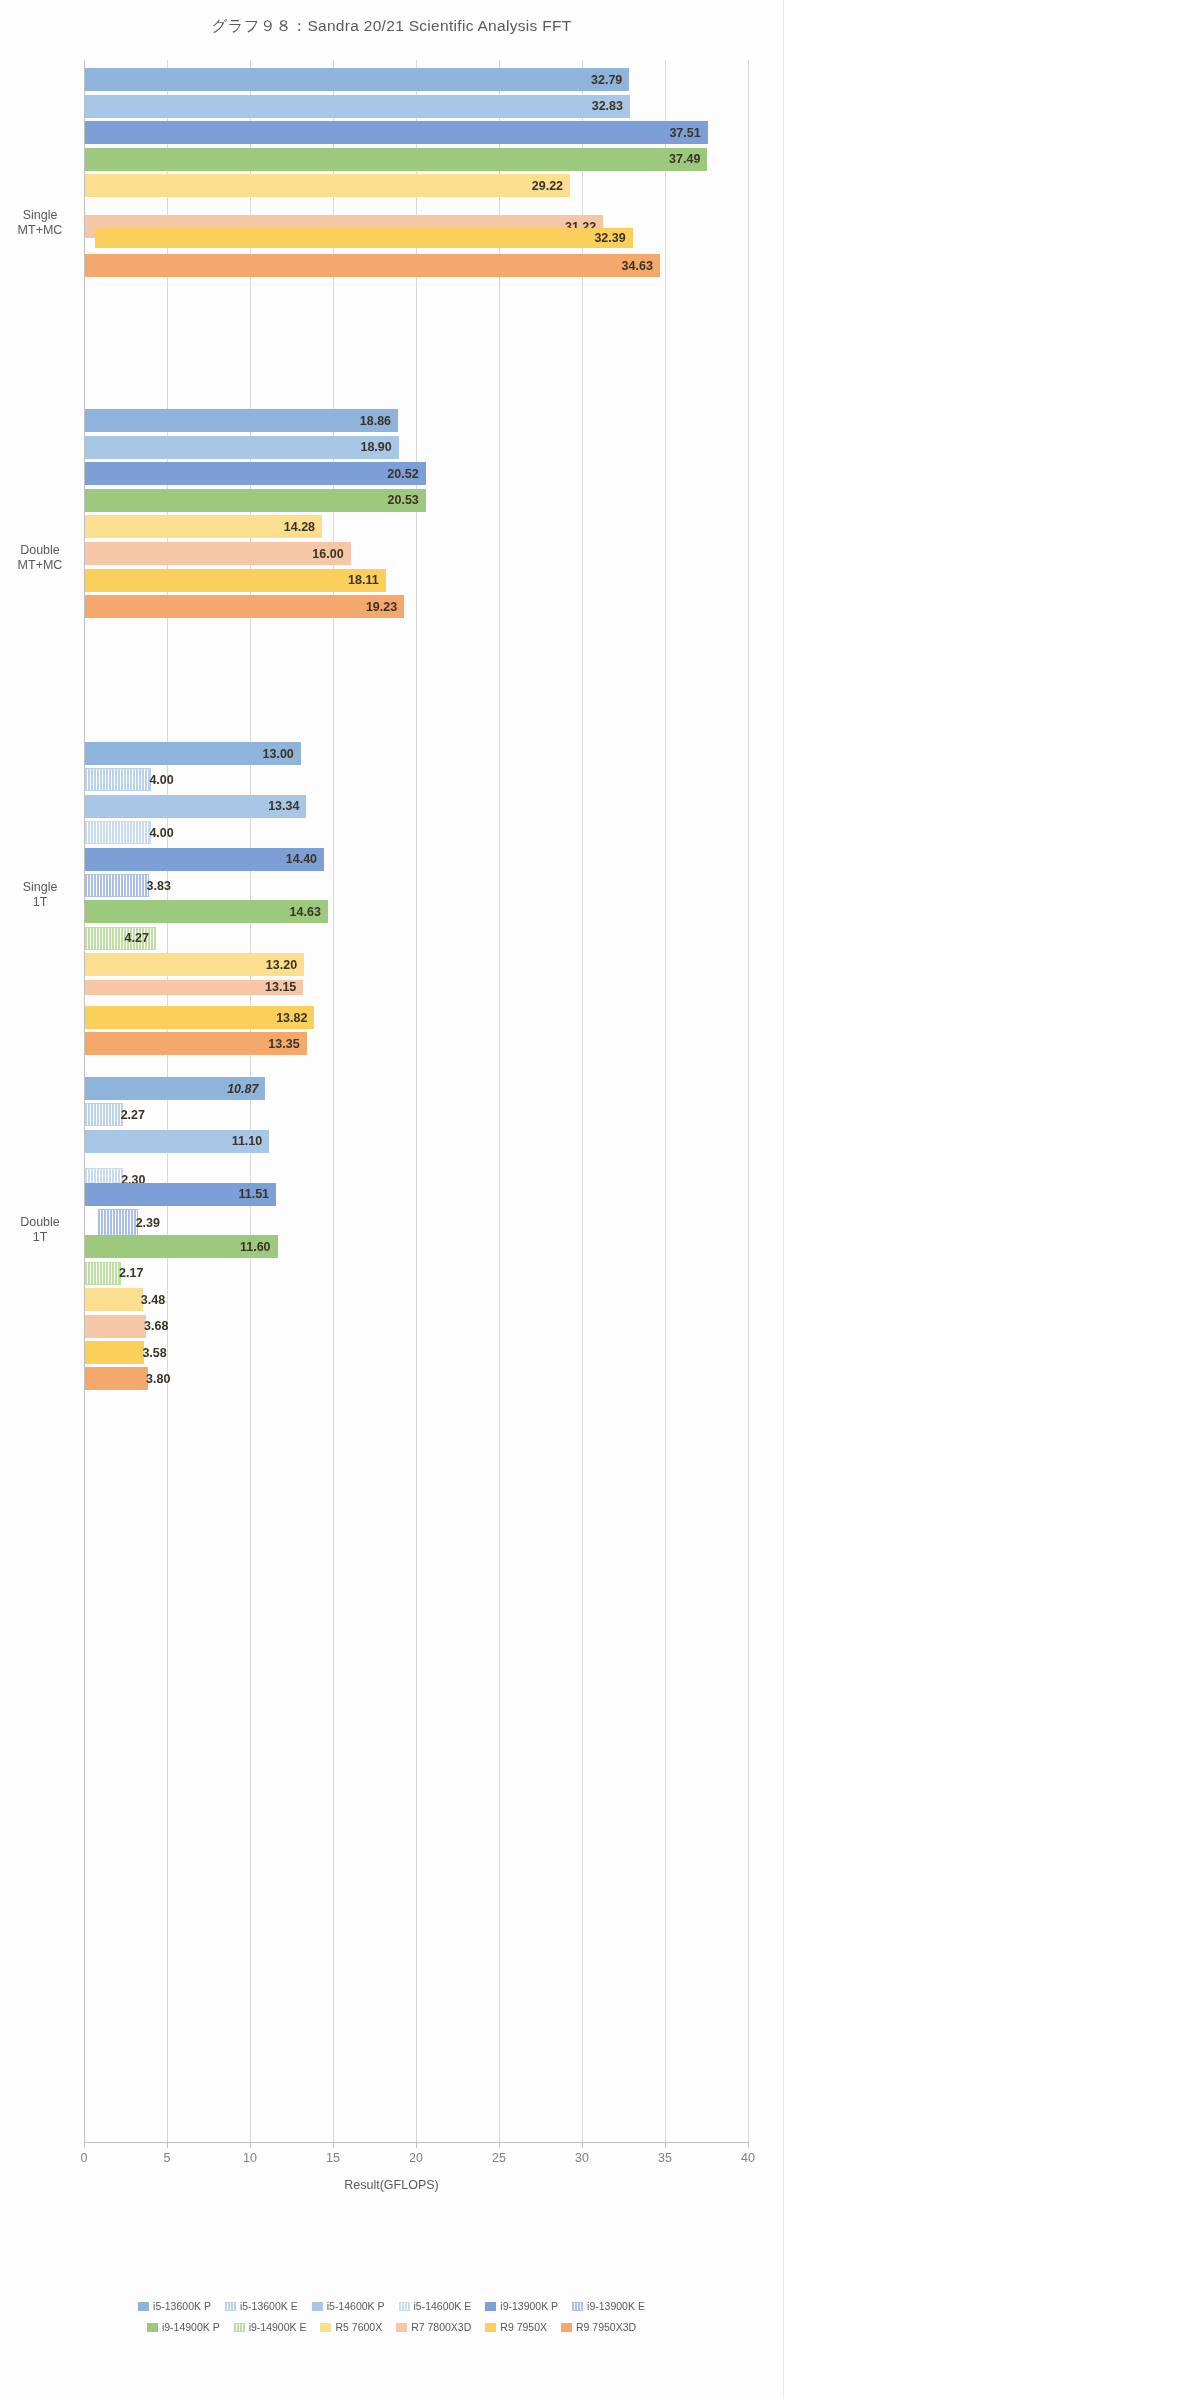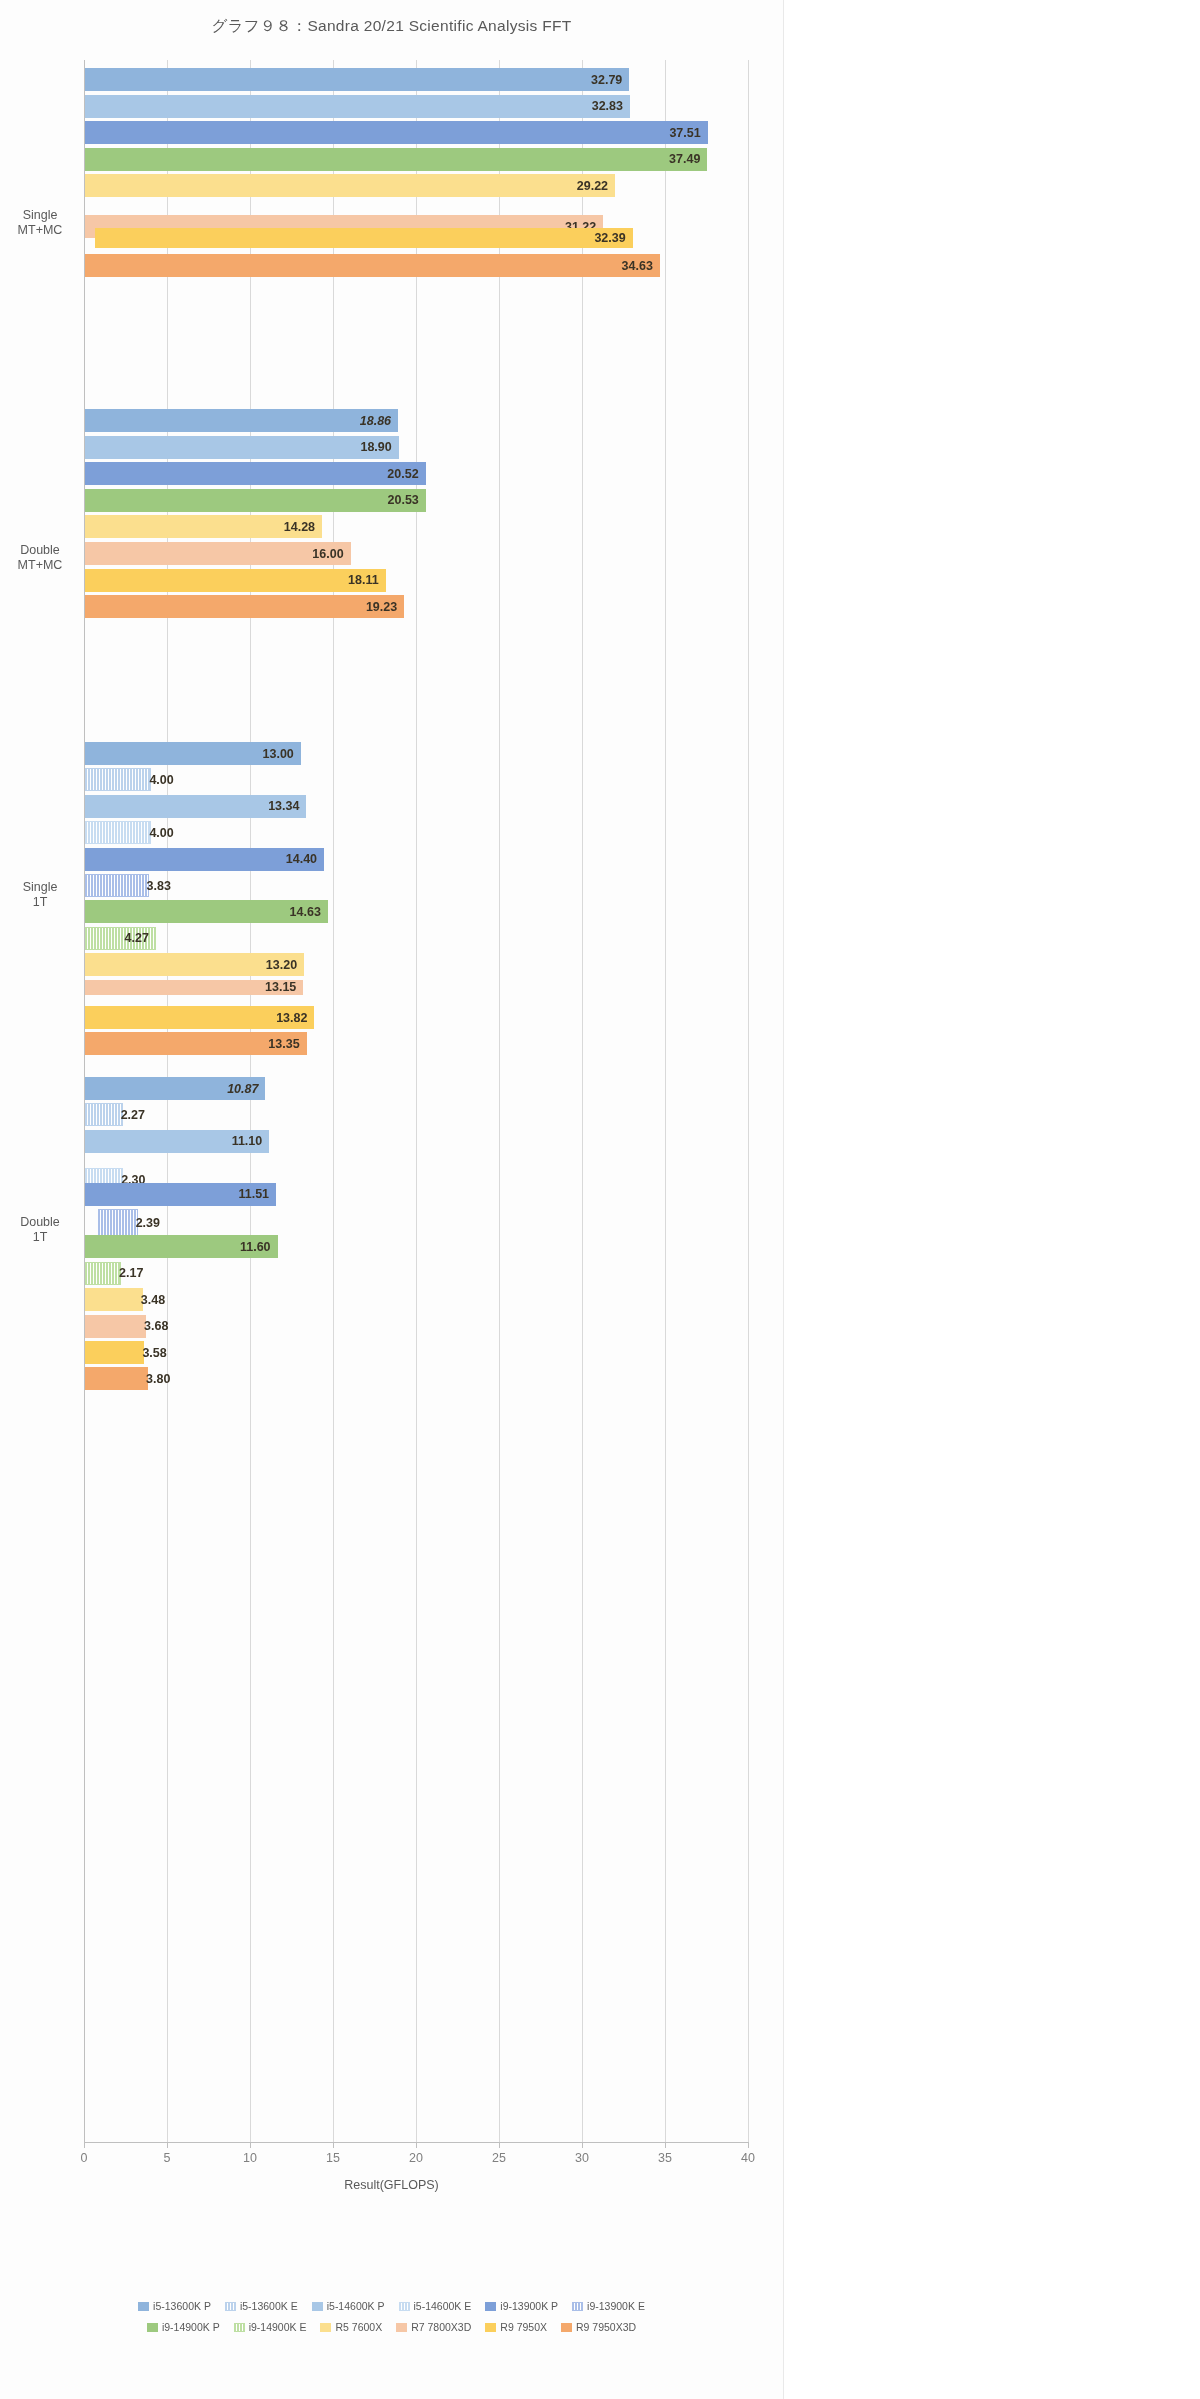--- a/index.html
+++ b/index.html
@@ -253,33 +253,33 @@
     </div>
     <div class="bar" style="position: absolute; left: 85px; top: 94.6px; width: 544.978px; height: 23px; background: rgb(168, 199, 230);">
       <span class="val">32.83</span>
     </div>
     <div class="bar" style="position: absolute; left: 85px; top: 121.2px; width: 622.666px; height: 23px; background: rgb(125, 159, 216);">
       <span class="val">37.51</span>
     </div>
     <div class="bar" style="position: absolute; left: 85px; top: 147.8px; width: 622.334px; height: 23px; background: rgb(157, 201, 127);">
       <span class="val">37.49</span>
     </div>
-    <div class="bar" style="position: absolute; left: 85px; top: 174.4px; width: 485.052px; height: 23px; background: rgb(251, 223, 142); padding-left: 45px;">
+    <div class="bar" style="position: absolute; left: 85px; top: 174.4px; width: 485.052px; height: 23px; background: rgb(251, 223, 142);">
       <span class="val">29.22</span>
     </div>
     <div class="bar" style="position: absolute; left: 85px; top: 215px; width: 518.252px; height: 23px; background: rgb(246, 199, 166);">
       <span class="val">31.22</span>
     </div>
     <div class="bar" style="position: absolute; left: 95px; top: 227.6px; width: 537.674px; height: 20px; background: rgb(251, 207, 92);">
       <span class="val">32.39</span>
     </div>
     <div class="bar" style="position: absolute; left: 85px; top: 254.2px; width: 574.858px; height: 23px; background: rgb(244, 168, 107);">
       <span class="val">34.63</span>
     </div>
-    <div class="bar" style="position: absolute; left: 85px; top: 409px; width: 313.076px; height: 23px; background: rgb(143, 180, 220); font-style: italic;">
+    <div class="bar" style="position: absolute; left: 85px; top: 409px; width: 313.076px; height: 23px; background: rgb(143, 180, 220);">
       <span class="val">18.86</span>
     </div>
     <div class="bar" style="position: absolute; left: 85px; top: 435.6px; width: 313.74px; height: 23px; background: rgb(168, 199, 230);">
       <span class="val">18.90</span>
     </div>
     <div class="bar" style="position: absolute; left: 85px; top: 462.2px; width: 340.632px; height: 23px; background: rgb(125, 159, 216);">
       <span class="val">20.52</span>
     </div>
     <div class="bar" style="position: absolute; left: 85px; top: 488.8px; width: 340.798px; height: 23px; background: rgb(157, 201, 127);">
       <span class="val">20.53</span>

